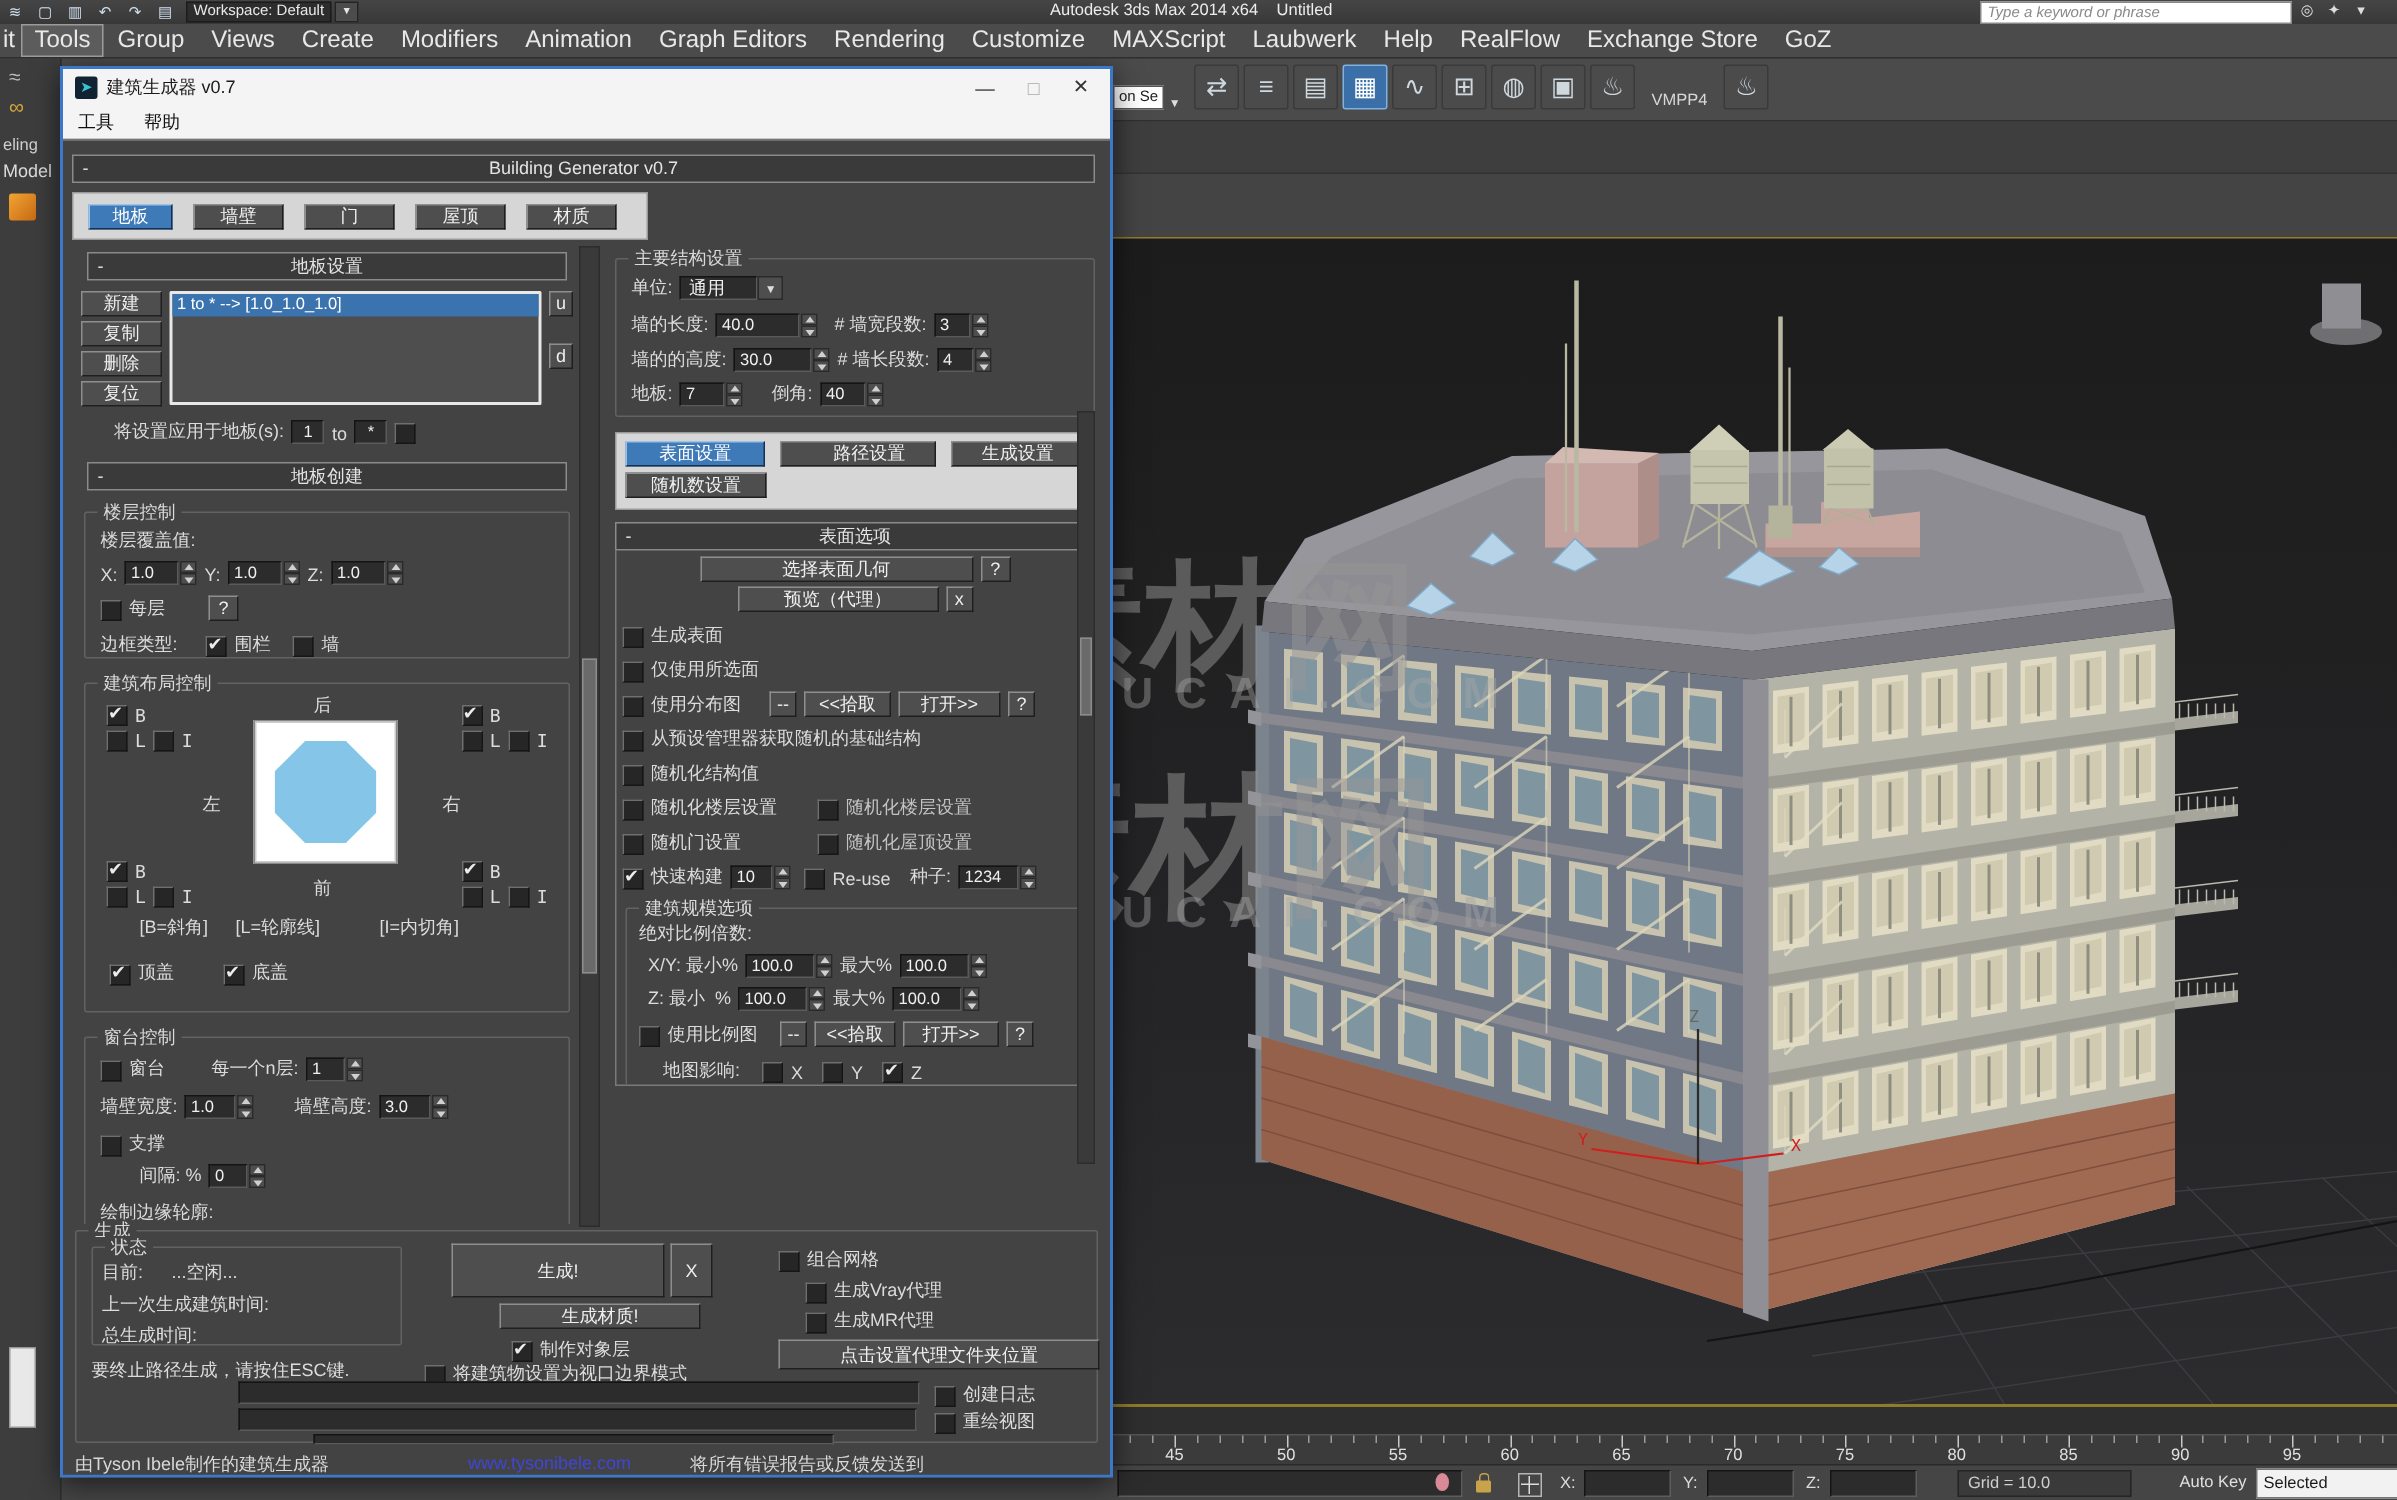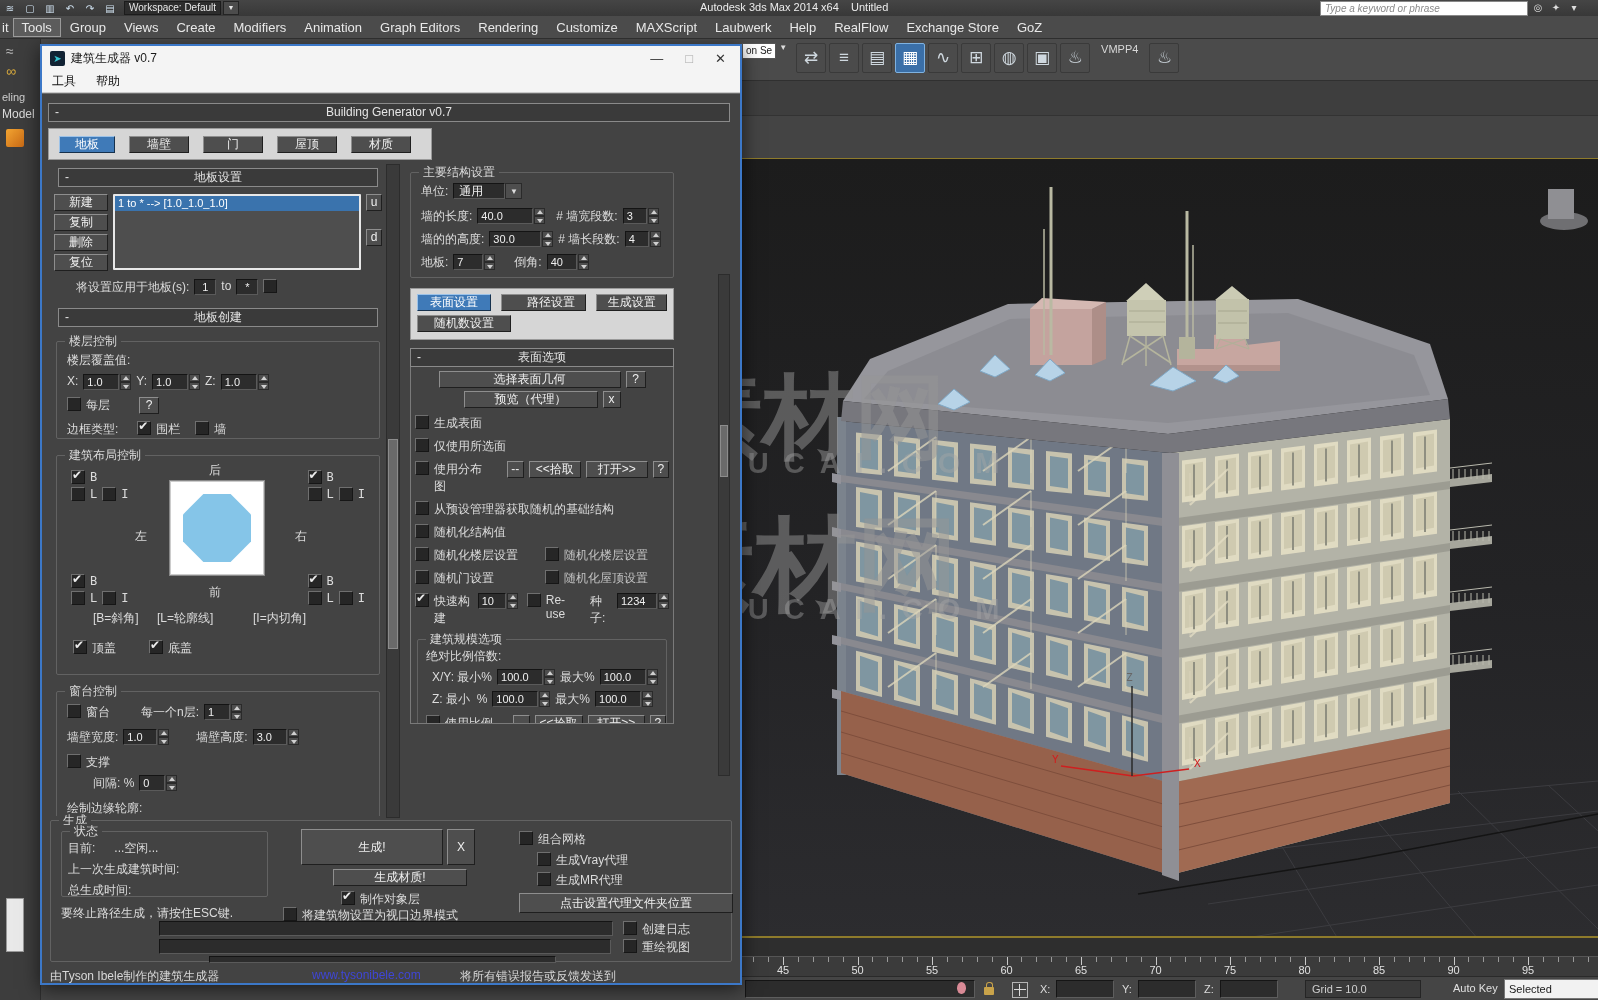--- a/index.html
+++ b/index.html
@@ -11,26 +11,26 @@
     display:flex;align-items:center;color:#e6e6e6;font-size:11px;z-index:30;}
   .qai{width:16px;height:13px;margin:0 2px;text-align:center;line-height:13px;font-size:10px;color:#cfe0ef;}
   #workspace{background:#2d2d2d;border:1px solid #1c1c1c;color:#e8e8e8;font-size:10px;height:12px;line-height:12px;
     padding:0 4px;margin-left:4px;}
   #ws-caret{width:14px;height:12px;background:#4c4c4c;border:1px solid #242424;margin-left:2px;text-align:center;line-height:11px;font-size:7px;}
   #app-title{position:absolute;left:700px;top:1px;font-size:11px;color:#ececec;}
   #searchbox{position:absolute;right:70px;top:1px;width:198px;height:13px;background:#fff;border:1px solid #888;
     color:#8a8a8a;font-style:italic;font-size:10px;line-height:13px;padding:0 4px;}
   .sic{position:absolute;top:1px;width:16px;height:13px;color:#ddd;font-size:10px;text-align:center;line-height:13px;}
   #menubar{position:absolute;left:0;top:16px;width:1598px;height:22px;background:#4b4b4b;border-bottom:1px solid #2e2e2e;
-    display:flex;align-items:center;color:#e8e8e8;font-size:13px;z-index:30;}
+    display:flex;align-items:center;color:#e8e8e8;font-size:16px;z-index:30;}
   .menu-item{padding:2px 9px;white-space:nowrap;}
   .menu-item.hl{background:#5c5c5c;border:1px solid #9a9a9a;padding:1px 8px;}
   #menu-partial{padding:2px 4px 2px 2px;}
   #toolbar{position:absolute;left:0;top:39px;width:1598px;height:41px;background:#4b4b4b;border-bottom:1px solid #303030;z-index:6;}
-  #tb-right{position:absolute;left:742px;top:4px;display:flex;align-items:flex-start;gap:3px;}
+  #tb-right{position:absolute;left:742px;top:4px;display:flex;align-items:flex-end;gap:3px;}
   #sel-field{background:#fff;color:#222;font-size:10px;height:14px;line-height:14px;padding:0 3px;border:1px solid #555;}
   #sel-caret{font-size:8px;color:#ddd;margin-right:6px;}
   .tbi{width:28px;height:28px;background:#4b4b4b;border:1px solid #3a3a3a;color:#cfd8df;font-size:17px;
     text-align:center;line-height:27px;border-radius:2px;}
   .tbi.active{background:#3a6fa8;border-color:#7fb2e0;color:#fff;}
   #vmpp{color:#d8d8d8;font-size:11px;margin:0 8px;}
   #ribbonband{position:absolute;left:0;top:81px;width:1598px;height:77px;background:#444;z-index:5;}
   #ribbonband .rb1{position:absolute;left:0;top:0;width:1598px;height:34px;background:#3e3e3e;border-bottom:1px solid #333;}
   
   #sliver{position:absolute;left:0;top:39px;width:40px;bottom:0;background:#3d3d3d;border-right:1px solid #2f2f2f;z-index:7;color:#bbb;}
@@ -91,21 +91,21 @@
   .cb.checked::after{content:"✔";color:#ececec;position:absolute;top:-3px;left:0px;font-size:12px;}
   .lbl{font-size:12px;color:#dcdcdc;}
   .spin{display:inline-flex;vertical-align:middle;}
   .spin .val{background:#2c2c2c;border:1px solid;border-color:#141414 #5a5a5a #5a5a5a #141414;color:#f0f0f0;
     font-size:11px;height:14px;line-height:14px;padding:0 3px;text-align:left;}
   .spin .ud{width:11px;display:flex;flex-direction:column;margin-left:1px;}
   .spin .ud i{flex:1;background:#4e4e4e;border:1px solid #2a2a2a;position:relative;}
   .spin .ud i::after{content:"";position:absolute;left:2px;border-left:3px solid transparent;border-right:3px solid transparent;}
   .spin .ud i.u::after{top:1px;border-bottom:4px solid #d0d0d0;}
   .spin .ud i.d::after{top:2px;border-top:4px solid #d0d0d0;}
-  .row{display:flex;align-items:flex-start;gap:5px;}
+  .row{display:flex;align-items:flex-end;gap:5px;}
   .tabstrip{background:#d6d6d6;border:1px solid #9a9a9a;}
   .dd{display:inline-flex;height:16px;}
   .dd .v{background:#2c2c2c;border:1px solid;border-color:#141414 #5a5a5a #5a5a5a #141414;color:#f0f0f0;font-size:12px;
     line-height:15px;padding:0 5px;min-width:40px;}
   .dd .a{width:15px;background:#4e4e4e;border:1px solid #2a2a2a;color:#ddd;font-size:8px;line-height:15px;text-align:center;}
   .sunken{background:#2c2c2c;border:1px solid;border-color:#141414 #5a5a5a #5a5a5a #141414;}
   .vscroll{position:absolute;width:12px;background:#3a3a3a;border:1px solid #2c2c2c;}
   .vthumb{position:absolute;left:1px;right:1px;background:#6a6a6a;border:1px solid #8c8c8c;}
   #footer-row{position:absolute;left:8px;right:8px;top:874px;height:16px;font-size:12px;color:#d8d8d8;}
 </style>
@@ -896,21 +896,21 @@
           </div>
           <div class="lbl" style="margin:8px 0 0 10px;">绘制边缘轮廓:</div>
 
         </div>
       </div>
 
       <div class="vscroll" style="left:344px;top:70px;height:652px;">
         <div class="vthumb" style="top:42%;height:32%;"></div>
       </div>
 
-      <div style="position:absolute;left:368px;top:66px;width:264px;">
+      <div style="position:absolute;left:368px;top:66px;width:320px;">
         <div class="grp" style="margin-top:12px;height:104px;">
           <span class="gt">主要结构设置</span>
           <div class="row" style="margin:10px 0 0 10px;">
             <span class="lbl">单位:</span>
             <span class="dd">
                 <span class="v">通用</span>
                 <span class="a">▼</span>
               </span>
           </div>
           <div class="row" style="margin:8px 0 0 10px;">

